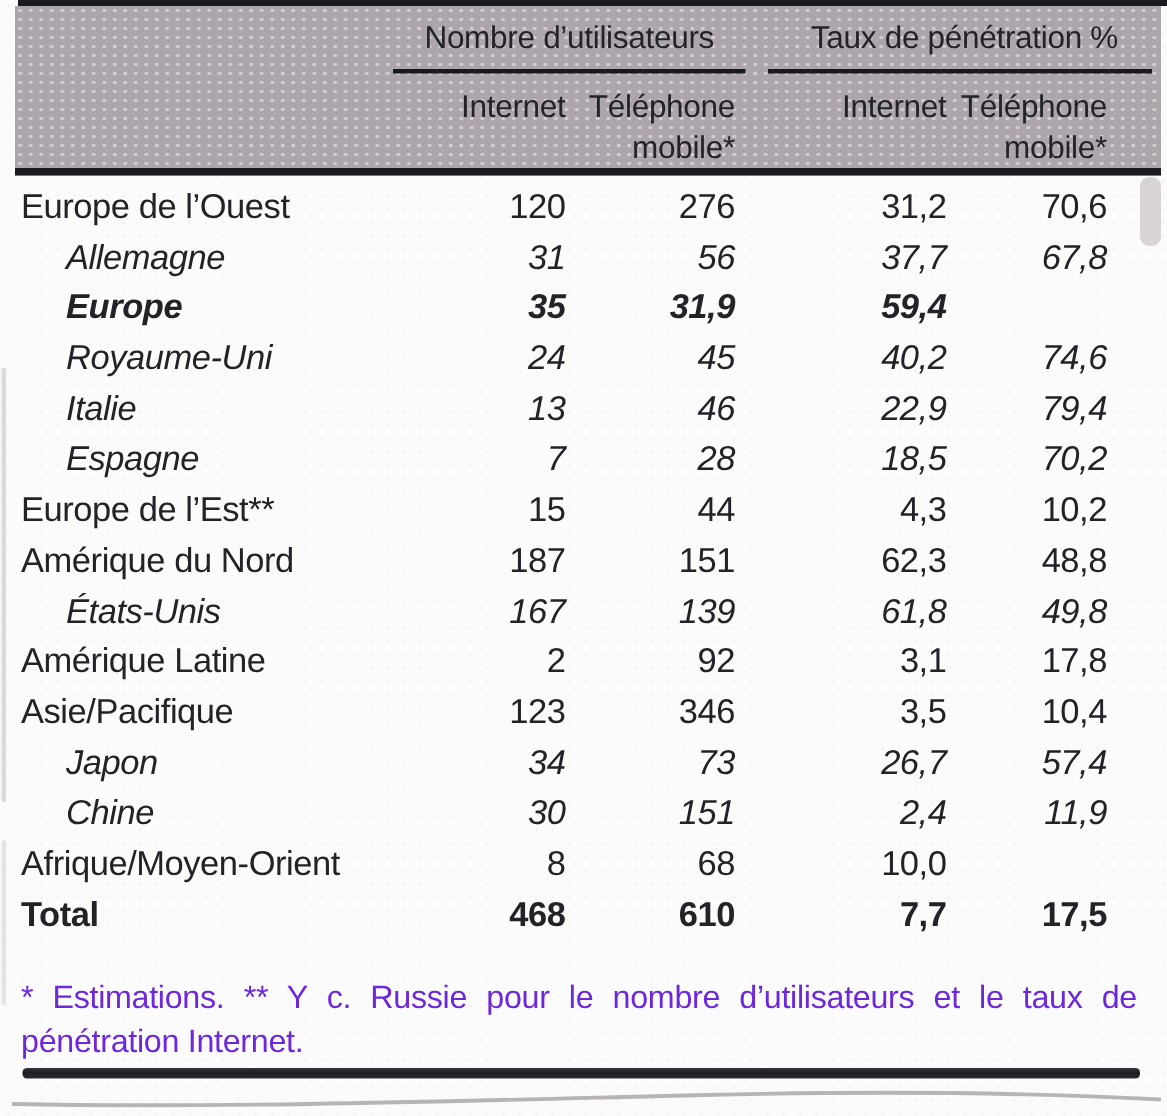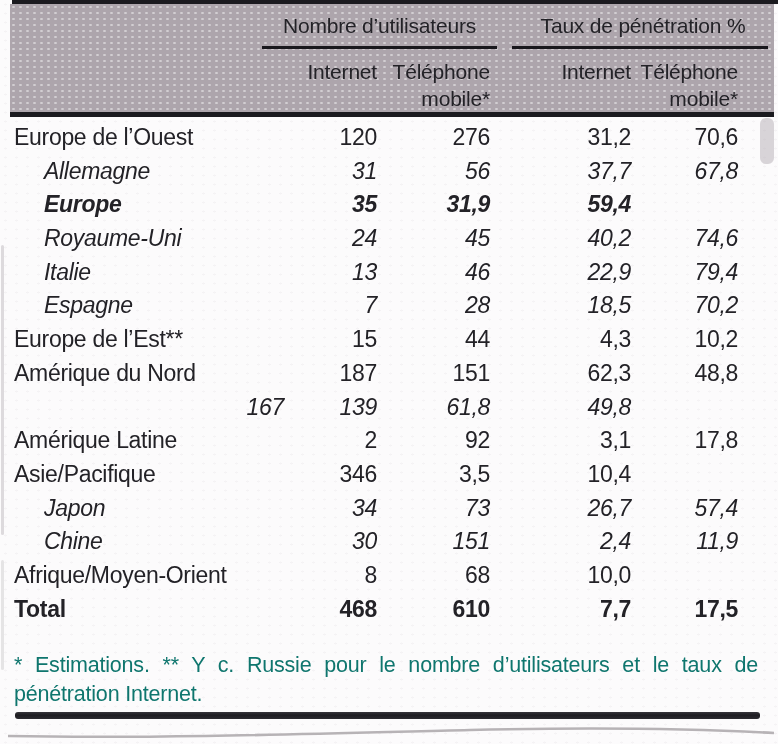--- a/index.html
+++ b/index.html
@@ -59,21 +59,21 @@
   .trow .lbl{text-align:left;}
   .trow .num{text-align:right;}
   .trow.country .lbl{padding-left:30px;}
   .trow.country{font-style:italic;}
   .trow.country-em{font-style:italic;font-weight:bold;}
   .trow.country-em .lbl{padding-left:30px;}
   .trow.total{font-weight:bold;}
   
   .footnote{
     position:absolute;left:14px;top:651px;width:744px;
-    font-size:21.5px;line-height:29px;letter-spacing:-0.2px;color:#0f766e;
+    font-size:21.5px;line-height:29px;letter-spacing:-0.2px;color:#6d28d9;
   }
   .footnote .l1{display:block;text-align:justify;text-align-last:justify;}
   .footnote .l2{display:block;text-align:left;}
   
   .thick-rule{
     position:absolute;left:15px;top:712px;width:745px;height:7px;
     background:linear-gradient(180deg,#35343a 0%,#1e1d22 45%,#2c2b31 100%);
     border-radius:3px;
   }
   .thin-wave{position:absolute;left:0;top:724px;width:778px;height:18px;}
@@ -168,34 +168,36 @@
     <div class="num">10,2</div>
   </div>
   <div class="trow region">
     <div class="lbl">Amérique du Nord</div>
     <div class="num">187</div>
     <div class="num">151</div>
     <div class="num">62,3</div>
     <div class="num">48,8</div>
   </div>
   <div class="trow country">
+    <div class="lbl">États-Unis</div>
     <div class="num">167</div>
     <div class="num">139</div>
     <div class="num">61,8</div>
     <div class="num">49,8</div>
   </div>
   <div class="trow region">
     <div class="lbl">Amérique Latine</div>
     <div class="num">2</div>
     <div class="num">92</div>
     <div class="num">3,1</div>
     <div class="num">17,8</div>
   </div>
   <div class="trow region">
     <div class="lbl">Asie/Pacifique</div>
+    <div class="num">123</div>
     <div class="num">346</div>
     <div class="num">3,5</div>
     <div class="num">10,4</div>
   </div>
   <div class="trow country">
     <div class="lbl">Japon</div>
     <div class="num">34</div>
     <div class="num">73</div>
     <div class="num">26,7</div>
     <div class="num">57,4</div>

